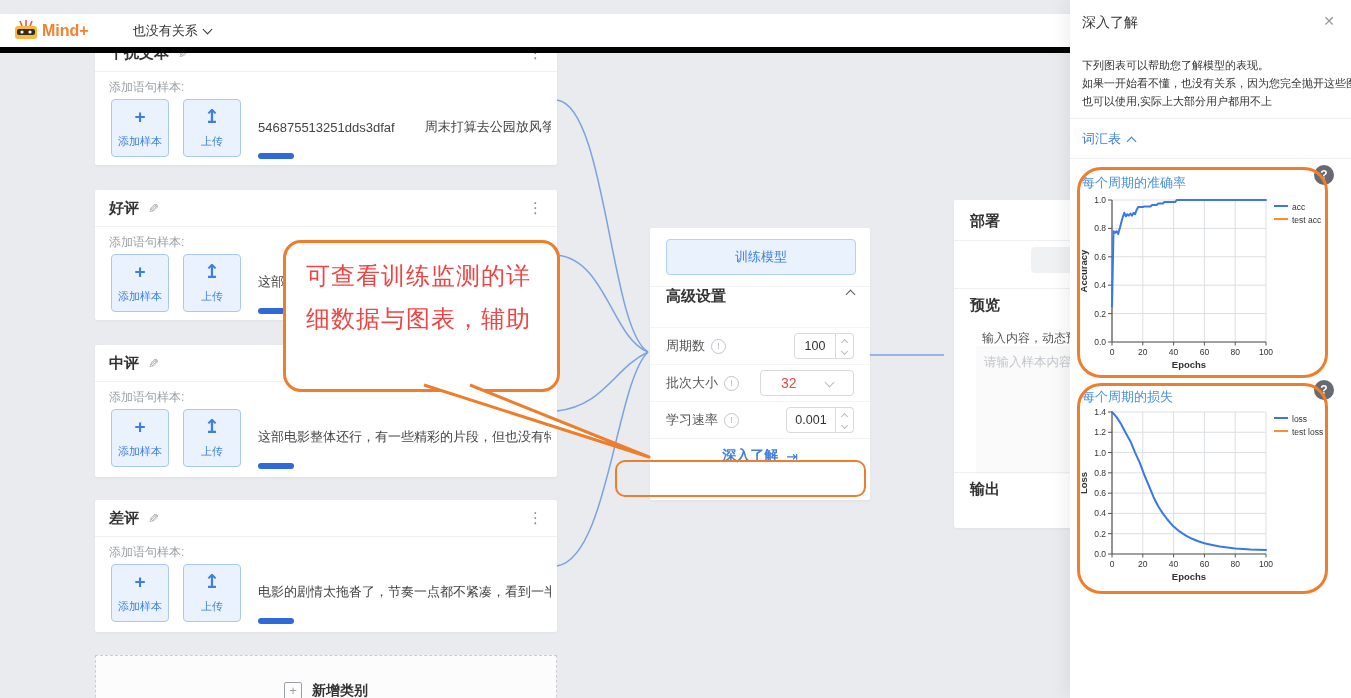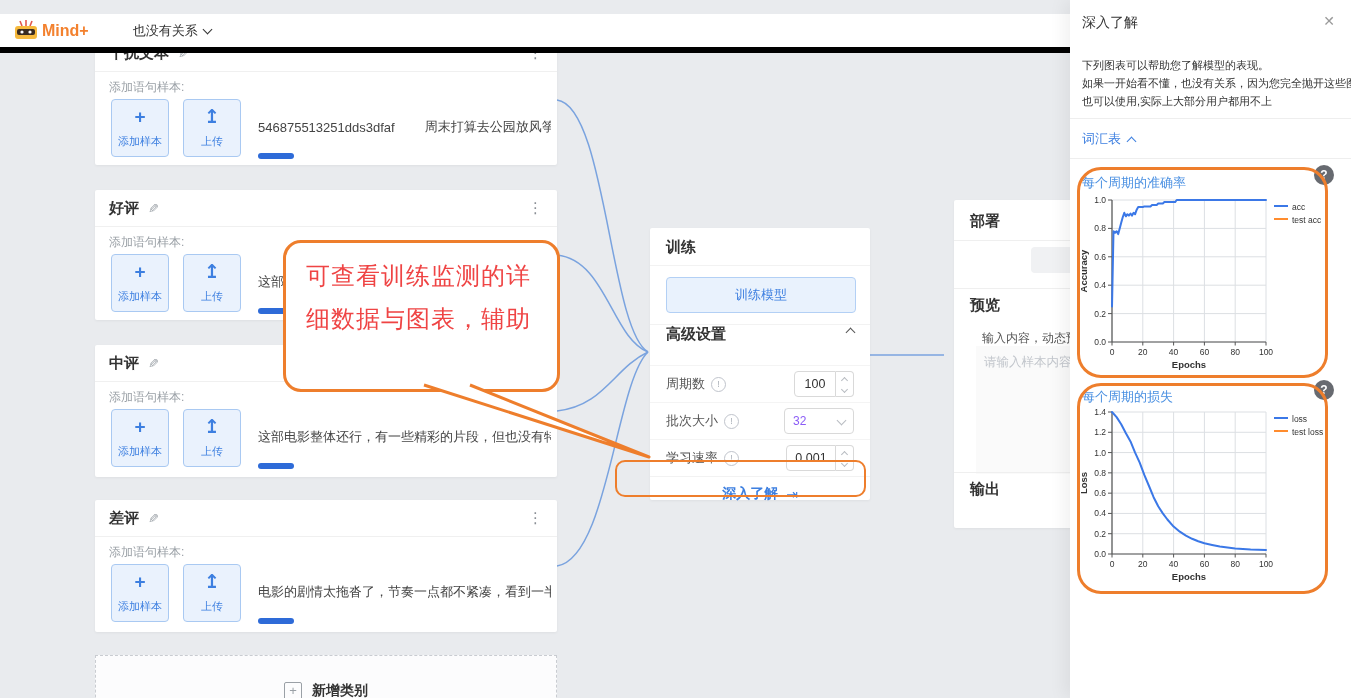--- a/index.html
+++ b/index.html
@@ -35,21 +35,21 @@
   .train-btn{margin:11px 16px;height:34px;width:188px;background:#e9f2fd;border:1px solid #b3d0f5;border-radius:4px;color:#3d7fe0;font-size:13px;display:flex;align-items:center;justify-content:center;cursor:pointer;}
   .adv-row{display:flex;align-items:flex-start;padding:0 16px;height:40px;border-top:1px solid #f2f2f2;font-size:15px;font-weight:bold;color:#333;}
   .adv-row .chev{margin-left:auto;color:#555;}
   .field-row{display:flex;align-items:center;height:36px;padding:0 16px;border-top:1px solid #f4f4f4;font-size:13px;color:#555;}
   .info{display:inline-block;width:13px;height:13px;border:1px solid #c0c4cc;border-radius:50%;color:#aab0b8;font-size:9px;line-height:12px;text-align:center;margin-left:6px;}
   .field-ctrl{margin-left:auto;display:flex;align-items:center;}
   .num-box{height:24px;border:1px solid #d9d9d9;border-radius:4px 0 0 4px;display:flex;align-items:center;justify-content:center;font-size:12.5px;color:#333;background:#fff;text-align:center;}
   .num-box input{width:100%;border:none;outline:none;text-align:center;font-size:12.5px;color:#333;font-family:inherit;background:transparent;}
   .stepper{width:17px;height:24px;border:1px solid #d9d9d9;border-left:none;border-radius:0 4px 4px 0;display:flex;flex-direction:column;align-items:center;justify-content:center;gap:4px;cursor:pointer;}
   .stepper .chev{width:4px;height:4px;color:#b8bcc2;}
-  .select-box{width:52px;height:24px;border:1px solid #d9d9d9;border-radius:4px;display:flex;align-items:center;font-size:12px;color:#8b5cf6;padding:0 8px;cursor:pointer;}
+  .select-box{width:52px;height:24px;border:1px solid #d9d9d9;border-radius:4px;display:flex;align-items:center;font-size:14px;color:#ef4444;padding:0 20px;cursor:pointer;}
   .select-box .chev{margin-left:auto;color:#b8bcc2;}
   .learnmore-row{height:33px;border-top:1px solid #f2f2f2;display:flex;align-items:center;justify-content:center;gap:8px;color:#3d7fe0;font-size:14px;font-weight:bold;cursor:pointer;}
   
   .d-label{position:absolute;left:16px;font-size:15px;font-weight:bold;color:#333;}
   .d-divider{position:absolute;left:0;width:100%;height:1px;background:#efefef;}
   .grey-btn{position:absolute;left:77px;top:47px;width:130px;height:26px;background:#f0f1f3;border-radius:4px;cursor:pointer;}
   .hint{position:absolute;left:28px;top:130px;font-size:12px;color:#555;}
   .preview-textarea{position:absolute;left:22px;top:146px;width:176px;height:112px;background:#fafafa;border:none;resize:none;font-size:12.5px;color:#333;padding:8px;font-family:inherit;outline:none;}
   .preview-textarea::placeholder{color:#c2c6cc;}
   
@@ -192,21 +192,20 @@
   </div>
 
   <div class="dashed-card">
     <div class="addcat-row">
       <span class="plusbox">+</span>
       <span class="addcat-label">新增类别</span>
     </div>
   </div>
 
   <div class="card" style="left:650px;top:228px;width:220px;height:272px;">
-    <div class="t-head">训练</div>
     <div class="train-btn">训练模型</div>
     <div class="adv-row">
       <span>高级设置</span>
       <span class="chev up"></span>
     </div>
     <div class="field-row">
       <span>周期数</span>
       <span class="info">!</span>
       <span class="field-ctrl">
         <span class="num-box" style="width:40px;">

